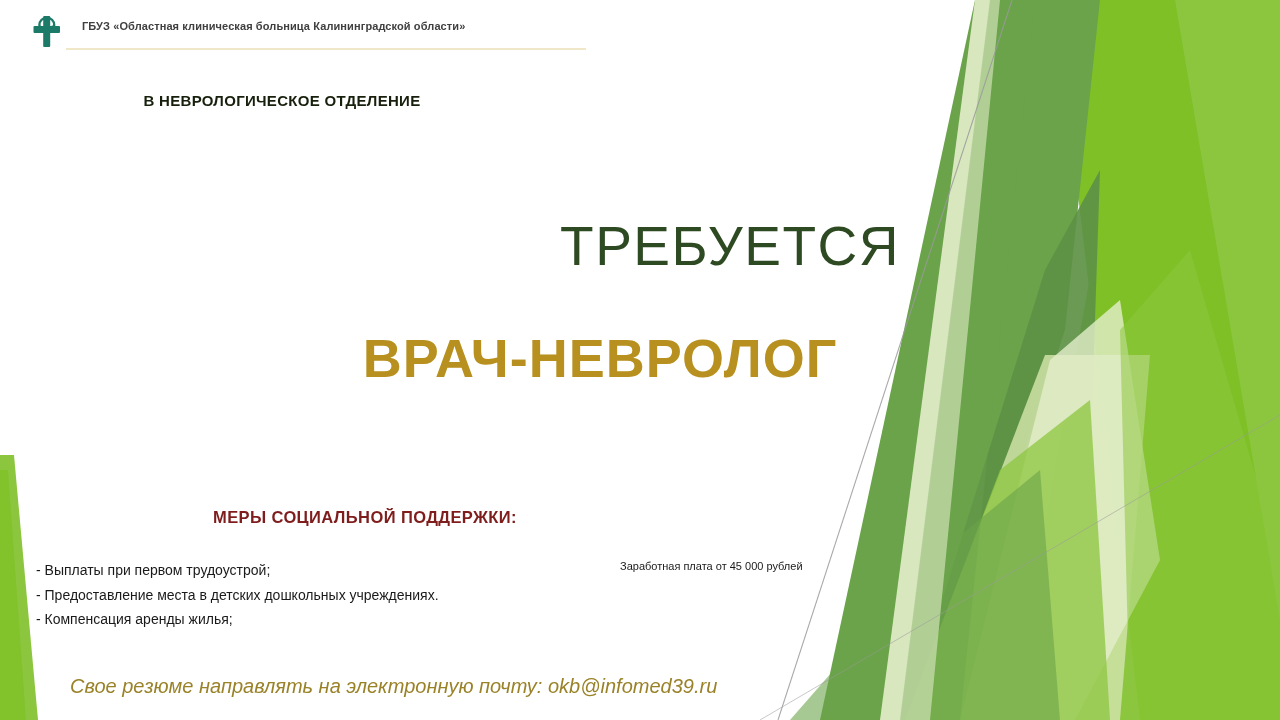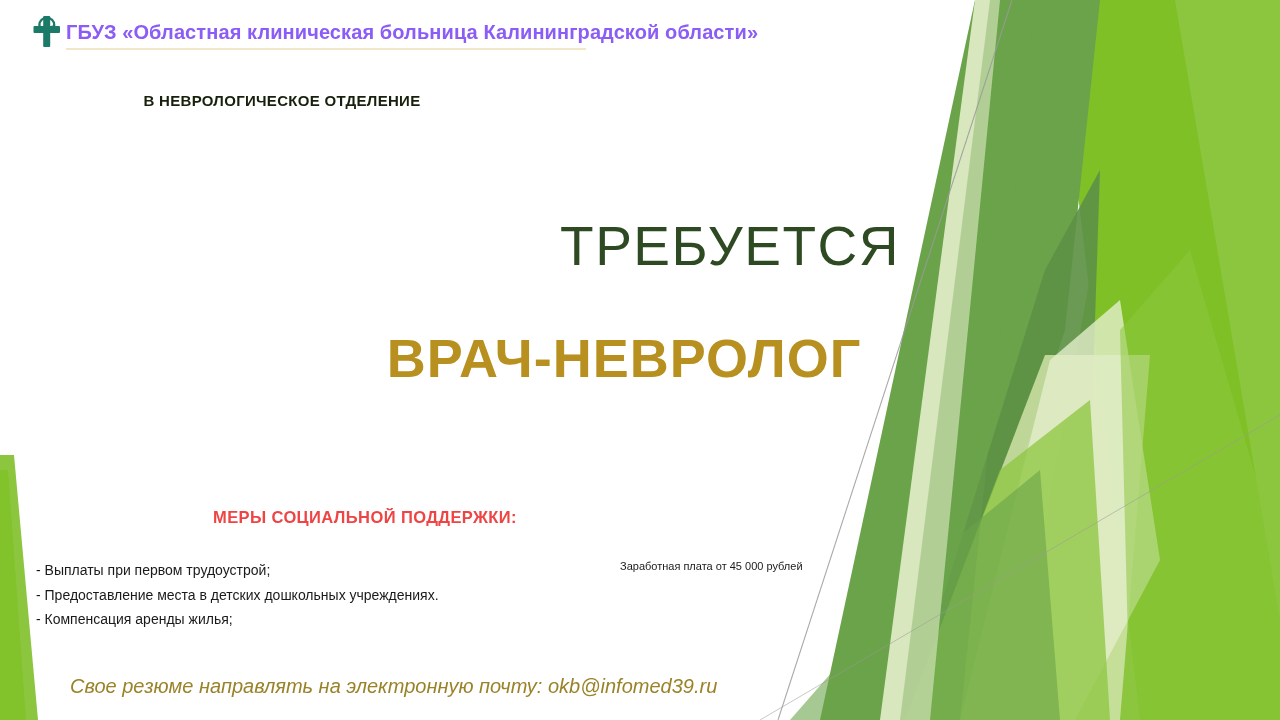--- a/index.html
+++ b/index.html
@@ -35,27 +35,27 @@
     align-items: flex-start;
     width: 620px;
   }
   #logo-wrap {
     width: 34px;
     height: 36px;
     flex: 0 0 34px;
     margin-top: -1px;
   }
   #org-name {
-    font-size: 20px;
-    font-weight: bold;
-    color: #8b5cf6;
+    font-size: 11px;
+    font-weight: bold;
+    color: #404040;
     letter-spacing: 0.1px;
     line-height: 1.2;
     padding-top: 6px;
-    margin-left: 2px;
+    margin-left: 18px;
     white-space: nowrap;
   }
   #header-rule {
     position: absolute;
     left: 66px;
     top: 48px;
     width: 520px;
     height: 2px;
     background: #efe7c8;
   }
@@ -87,33 +87,32 @@
   #job-title {
     position: absolute;
     left: 0;
     top: 327px;
     width: 1200px;
     text-align: center;
     font-size: 54px;
     font-weight: bold;
     color: #b8901f;
     letter-spacing: 1px;
-    padding-left: 24px;
   }
 
   
   #support-heading {
     position: absolute;
     left: 0;
     top: 508px;
     width: 730px;
     text-align: center;
     font-size: 16.5px;
     font-weight: bold;
-    color: #ef4444;
+    color: #7f1d1d;
     letter-spacing: 0.4px;
   }
   #benefits-list {
     position: absolute;
     left: 36px;
     top: 558px;
     width: 580px;
     list-style: none;
     margin: 0;
     padding: 0;

